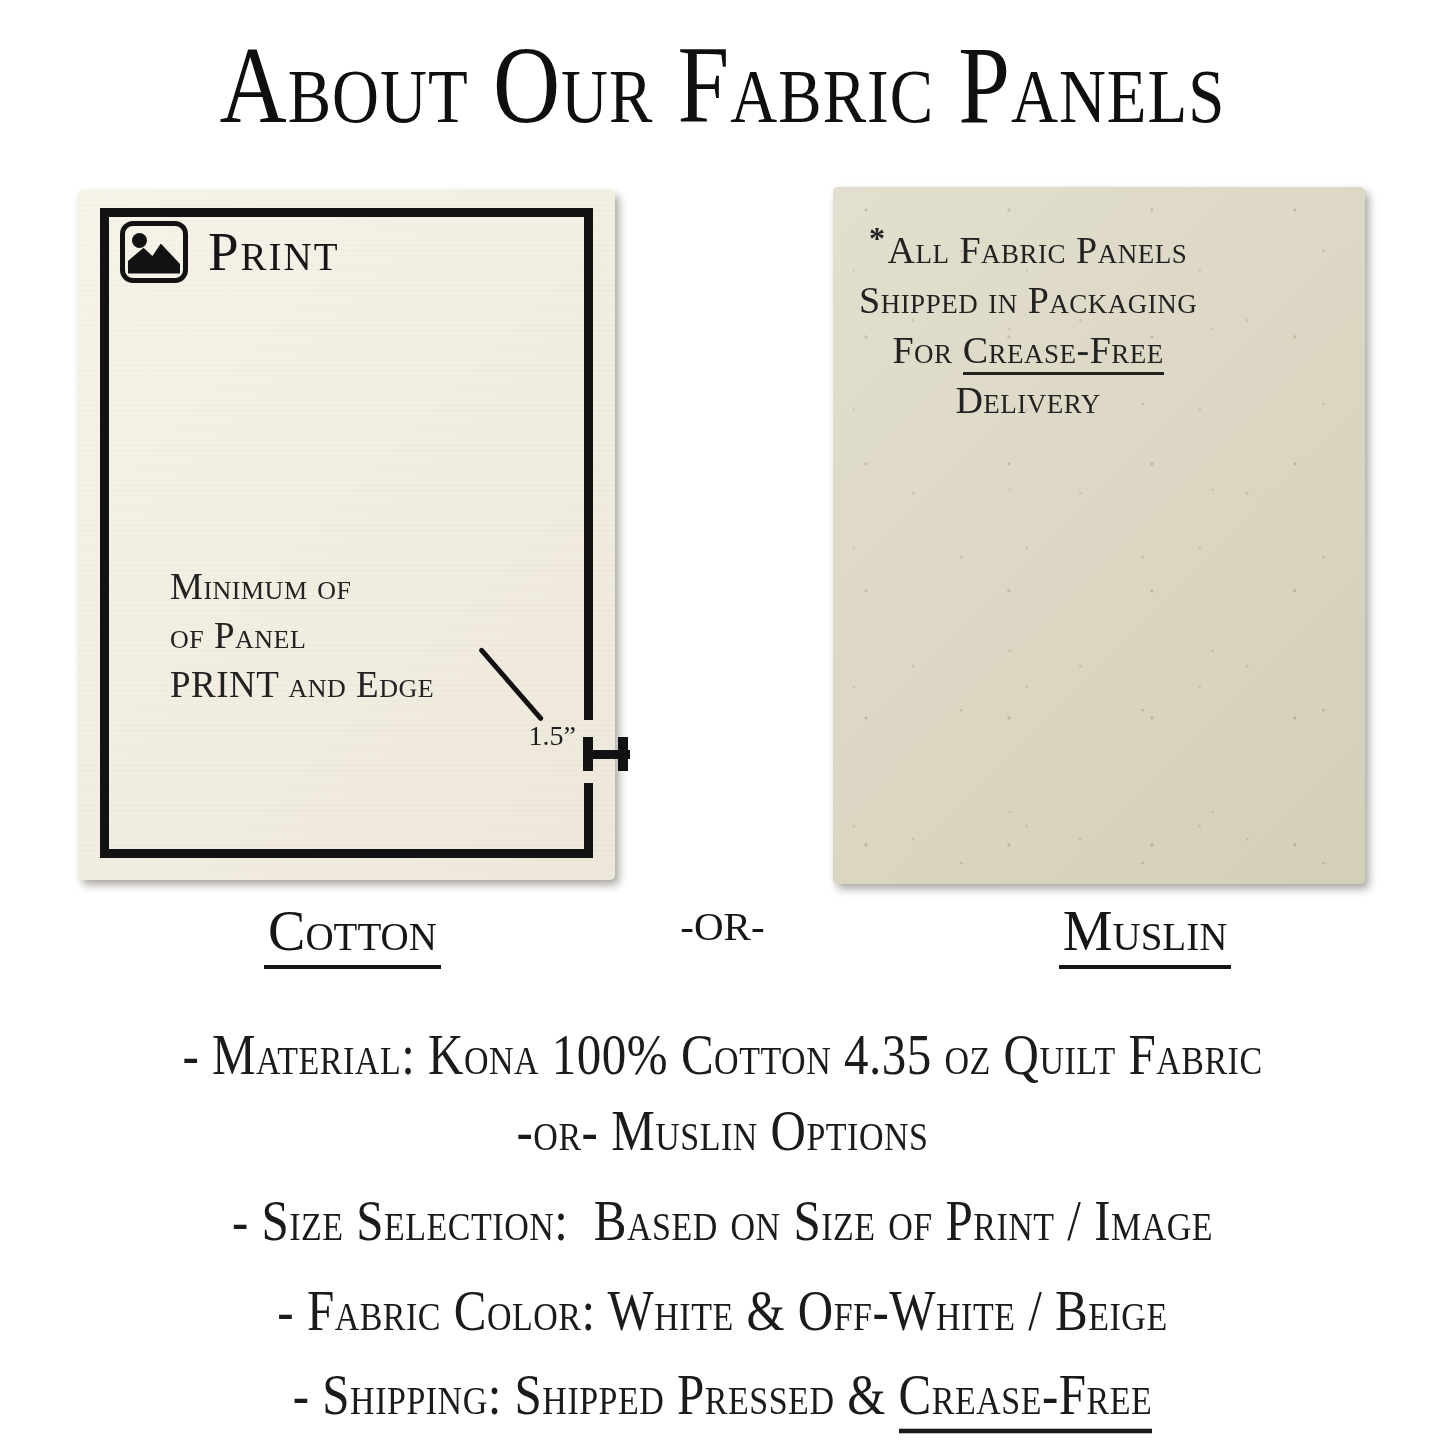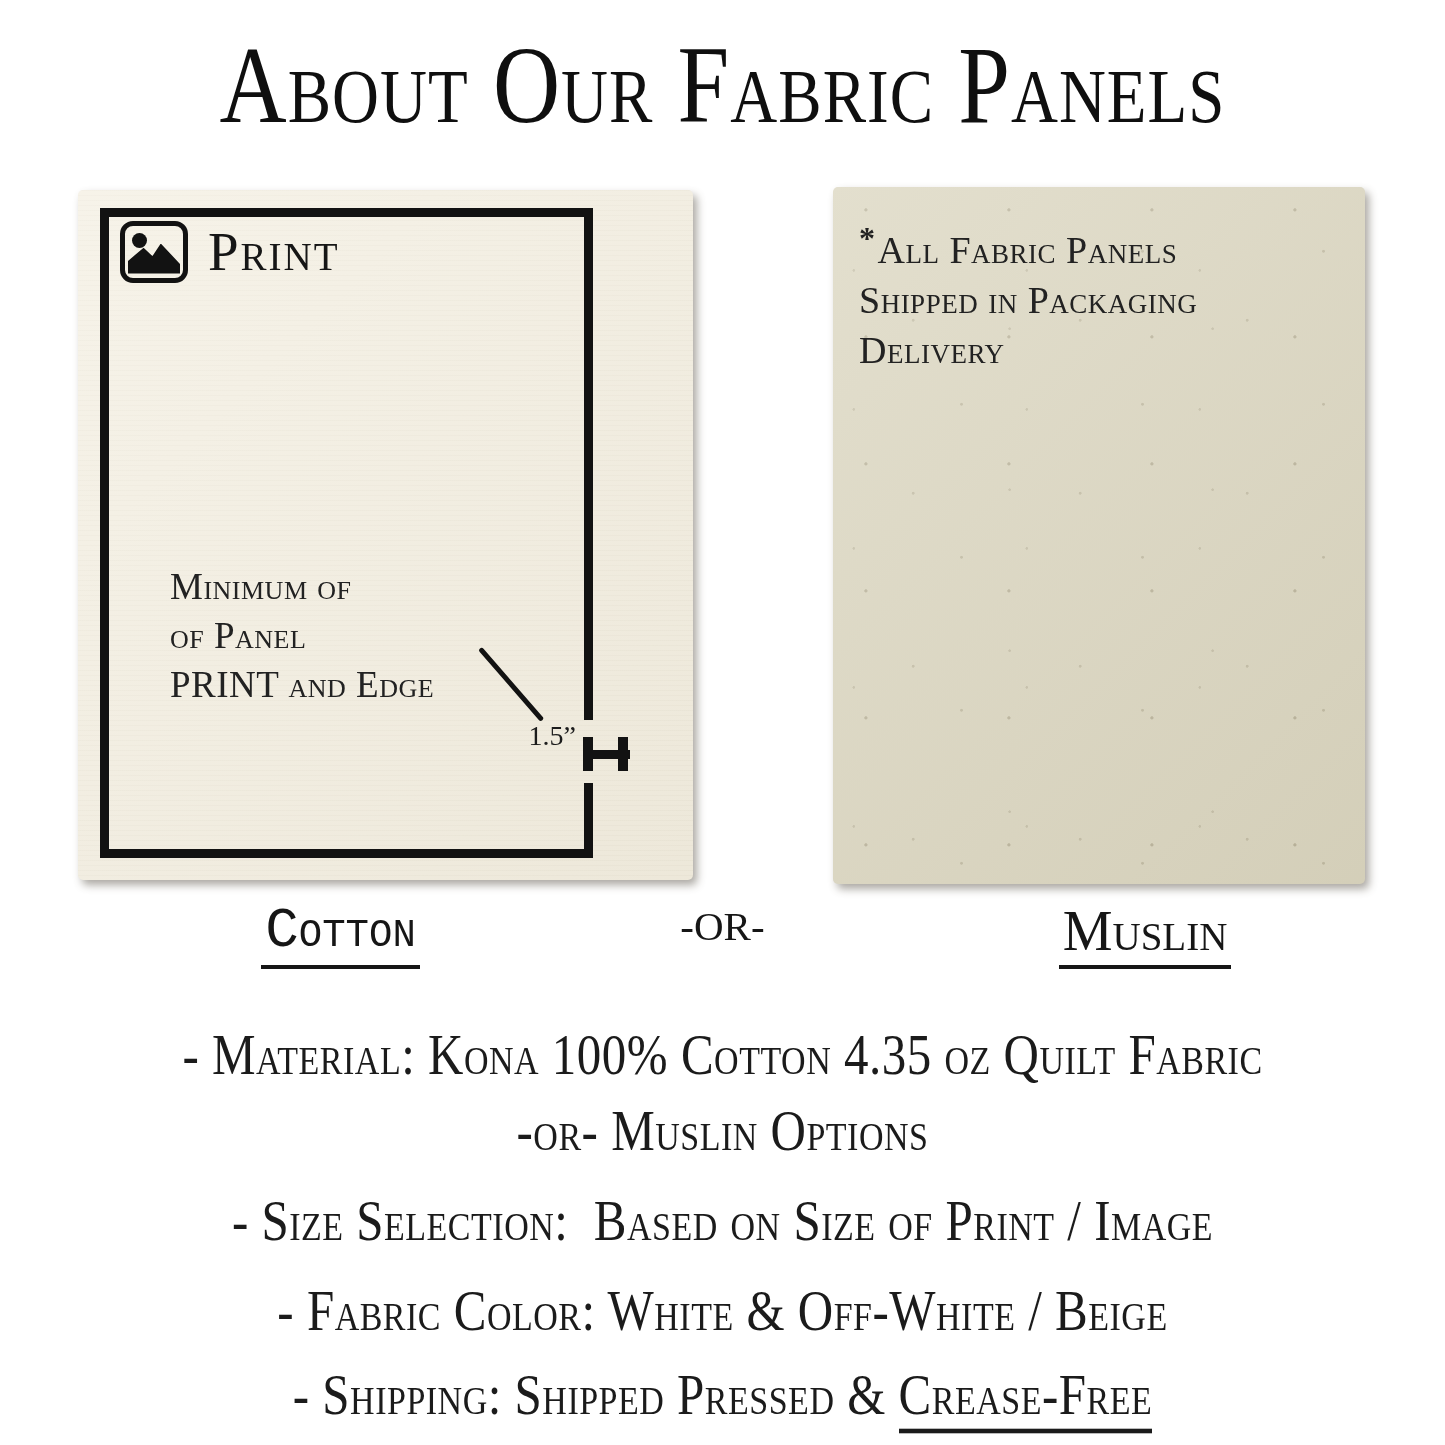--- a/index.html
+++ b/index.html
@@ -21,21 +21,21 @@
     position:absolute;top:22px;left:0;right:0;
     text-align:center;font-size:93px;font-weight:normal;
     letter-spacing:1px;color:#0f0f0f;
     transform:scaleY(1.18);transform-origin:top center;
     white-space:nowrap;
   }
 
   
   .panel{position:absolute;border-radius:5px;box-shadow:4px 5px 8px rgba(70,64,50,.45);}
   .panel.cotton{
-    left:78px;top:190px;width:615px;height:690px;
+    left:78px;top:190px;width:537px;height:690px;
     background-color:var(--cotton_bg);
     background-image:
       linear-gradient(135deg,rgba(255,255,255,.30),rgba(90,80,60,.04)),
       repeating-linear-gradient(180deg,rgba(160,150,120,.05) 0 1px,transparent 1px 5px);
   }
   .panel.muslin{
     left:833px;top:187px;width:532px;height:697px;
     background-color:var(--muslin_bg);
     background-image:
       linear-gradient(135deg,rgba(255,255,255,.22),rgba(80,72,52,.05)),
@@ -68,27 +68,27 @@
 
   
   .pointer-line{position:absolute;left:402px;top:456px;width:95px;height:5px;background:#121212;border-radius:3px;
     transform:rotate(49deg);transform-origin:0 50%;}
   .measure-label{position:absolute;left:416px;top:532px;width:82px;text-align:right;font-size:28px;line-height:1;color:#1c1c1c;}
   .marker-cap-left{position:absolute;left:505px;top:547px;width:10px;height:34px;background:#121212;}
   .marker-bar{position:absolute;left:506px;top:560px;width:46px;height:9px;background:#121212;}
   .marker-cap-right{position:absolute;left:540px;top:547px;width:10px;height:34px;background:#121212;}
 
   
-  .muslin-note{position:absolute;left:26px;top:26px;font-size:38px;line-height:50px;letter-spacing:.5px;color:#222;}
+  .muslin-note{position:absolute;left:26px;top:26px;font-size:38px;line-height:50px;letter-spacing:.5px;color:#222;text-align:center;}
   .asterisk{font-variant:normal;font-weight:bold;font-size:32px;vertical-align:14px;margin-right:2px;}
   .u{border-bottom:3px solid currentColor;padding-bottom:1px;}
 
   
   .caption{position:absolute;top:898px;text-align:center;font-size:56px;line-height:1.2;color:#161616;}
-  .cotton-caption{left:72px;width:537px;font-family:Liberation Mono, monospace;}
+  .cotton-caption{left:84px;width:537px;}
   .muslin-caption{left:879px;width:532px;}
   .or-label{left:0;right:0;font-size:41px;top:902px;}
   .u-thick{border-bottom:4px solid currentColor;padding:0 4px 4px 4px;display:inline-block;line-height:1.05;}
 
   
   .detail{position:absolute;left:0;right:0;text-align:center;font-size:49px;line-height:1.2;
     color:#1b1b1b;letter-spacing:.5px;white-space:pre-wrap;}
   .line1{top:1022px;}
   .line2{top:1098px;}
   .line3{top:1188px;}
@@ -128,20 +128,21 @@
     <div class="measure-label sc">1.5”</div>
     <div class="marker-cap-left"></div>
     <div class="marker-bar"></div>
     <div class="marker-cap-right"></div>
   </section>
 
   <section class="panel muslin">
     <div class="muslin-note sc">
       <div><span class="asterisk">*</span><span>All Fabric Panels</span></div>
       <div>Shipped in Packaging</div>
+      <div><span>For </span><span class="u">Crease-Free</span></div>
       <div>Delivery</div>
     </div>
   </section>
 
   <div class="caption cotton-caption">
     <span class="u-thick sc">Cotton</span>
   </div>
   <div class="caption or-label sc">-OR-</div>
   <div class="caption muslin-caption">
     <span class="u-thick sc">Muslin</span>

